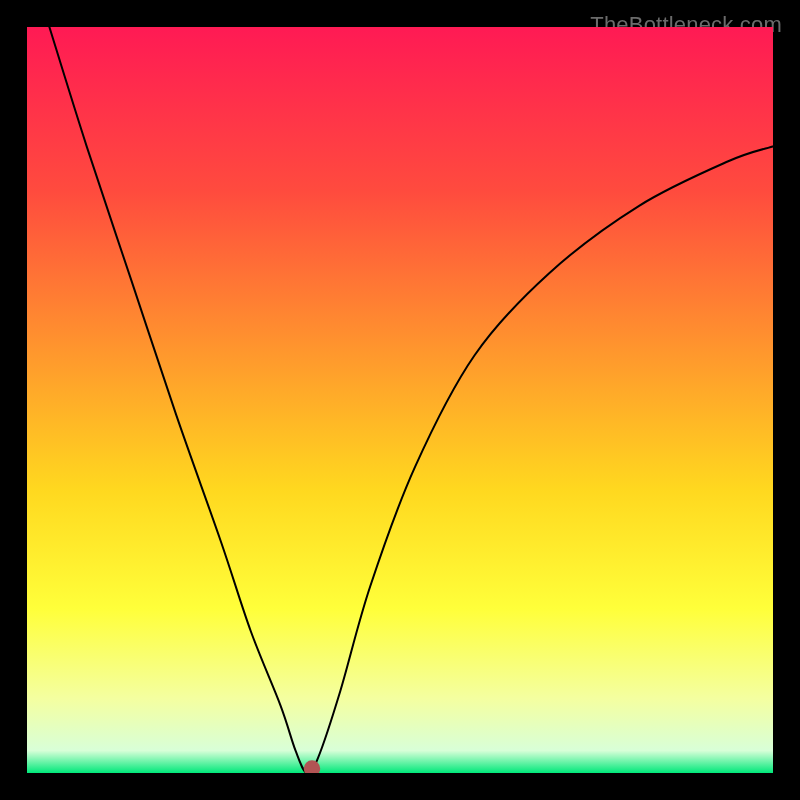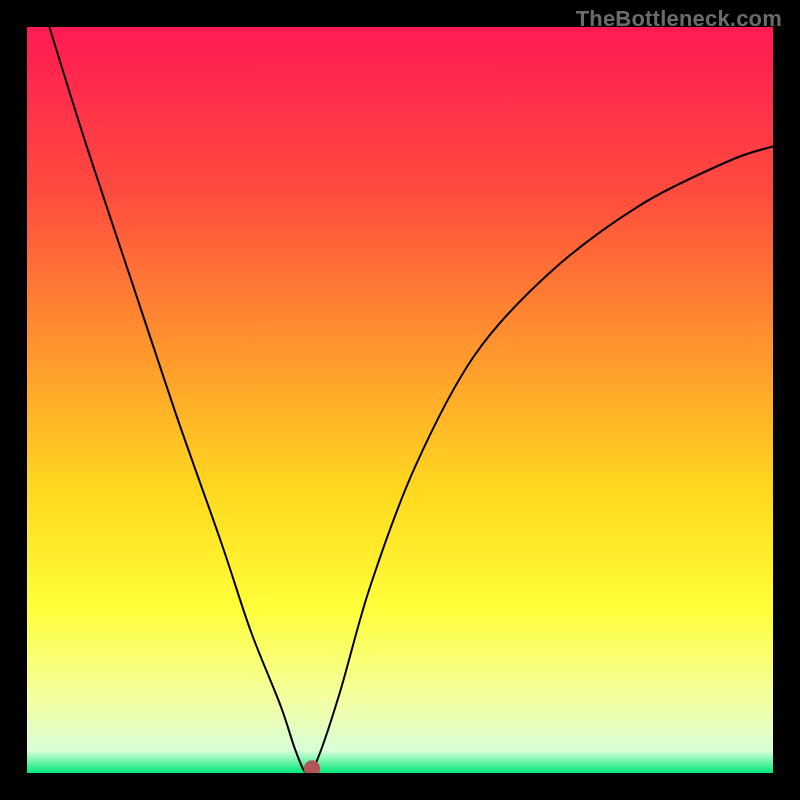--- a/index.html
+++ b/index.html
@@ -12,25 +12,25 @@
     overflow: hidden;
   }
   .outer {
     position: relative;
     width: 800px;
     height: 800px;
     background: #000;
   }
   .watermark {
     position: absolute;
-    top: 6px;
+    top: 12px;
     right: 18px;
     color: #6b6b6b;
     font-size: 22px;
-    font-weight: 700;
+    font-weight: 400;
     letter-spacing: 0.2px;
     user-select: none;
   }
   .plot-area {
     position: absolute;
     left: 27px;
     top: 27px;
     width: 746px;
     height: 746px;
   }

